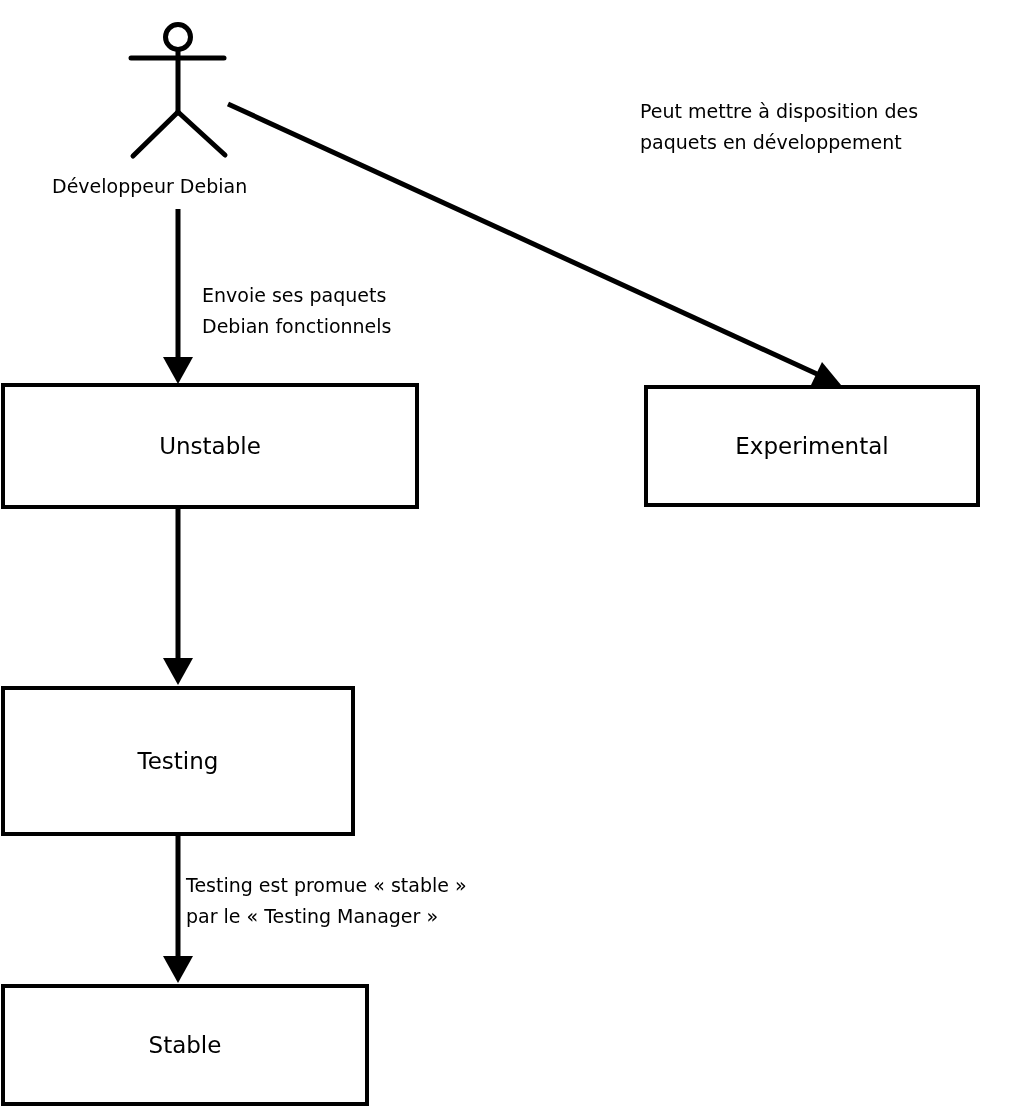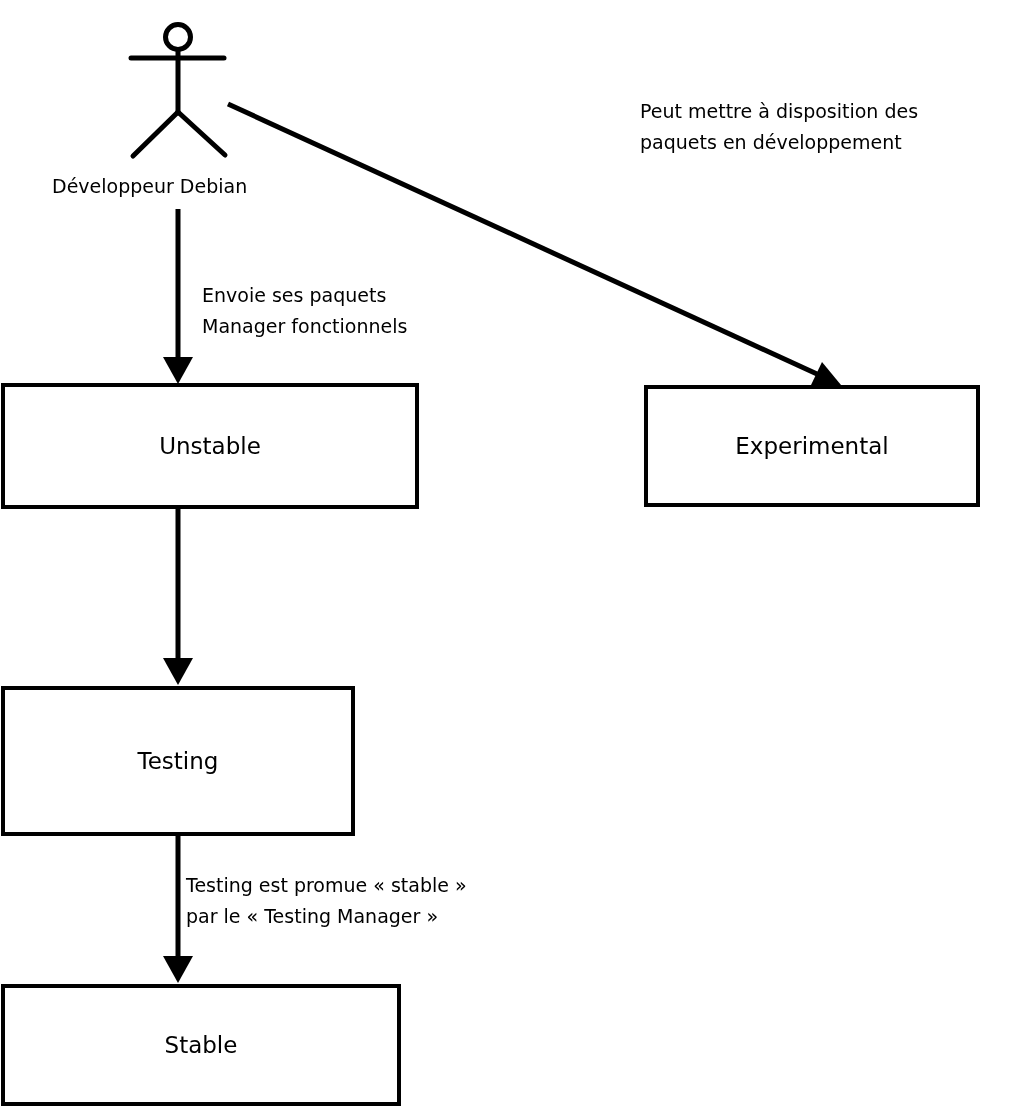--- a/index.html
+++ b/index.html
@@ -23,21 +23,21 @@
     border: 4px solid #000000;
     background: #ffffff;
     display: flex;
     align-items: center;
     justify-content: center;
     font-size: 23px;
   }
   #node-unstable     { left: 1px;   top: 383px; width: 418px; height: 126px; }
   #node-experimental { left: 644px; top: 385px; width: 336px; height: 122px; }
   #node-testing      { left: 1px;   top: 686px; width: 354px; height: 150px; }
-  #node-stable       { left: 1px;   top: 984px; width: 400px; height: 122px; }
+  #node-stable       { left: 1px;   top: 984px; width: 368px; height: 122px; }
   .edge-label {
     position: absolute;
     font-size: 19px;
     line-height: 31px;
     white-space: nowrap;
   }
   #label-actor        { left: 52px;  top: 171px; }
   #label-edge-unstable{ left: 202px; top: 270px; margin-top: 10px; }
   #label-edge-exp     { left: 640px; top: 96px;  }
   #label-edge-testing { left: 200px; top: 570px; }
@@ -76,21 +76,21 @@
     <g>
       <line x1="178" y1="808" x2="178" y2="961" stroke="#000000" stroke-width="5"></line>
       <polygon points="163,956 193,956 178,983" fill="#000000" stroke="none"></polygon>
     </g>
   </svg>
 
   <div class="edge-label" id="label-actor">Développeur Debian</div>
 
   <div class="edge-label" id="label-edge-unstable">
     <div>Envoie ses paquets</div>
-    <div>Manager fonctionnels</div>
+    <div>Debian fonctionnels</div>
   </div>
 
   <div class="edge-label" id="label-edge-exp">
     <div>Peut mettre à disposition des</div>
     <div>paquets en développement</div>
   </div>
 
 
   <div class="edge-label" id="label-edge-stable">
     <div>Testing est promue « stable »</div>

